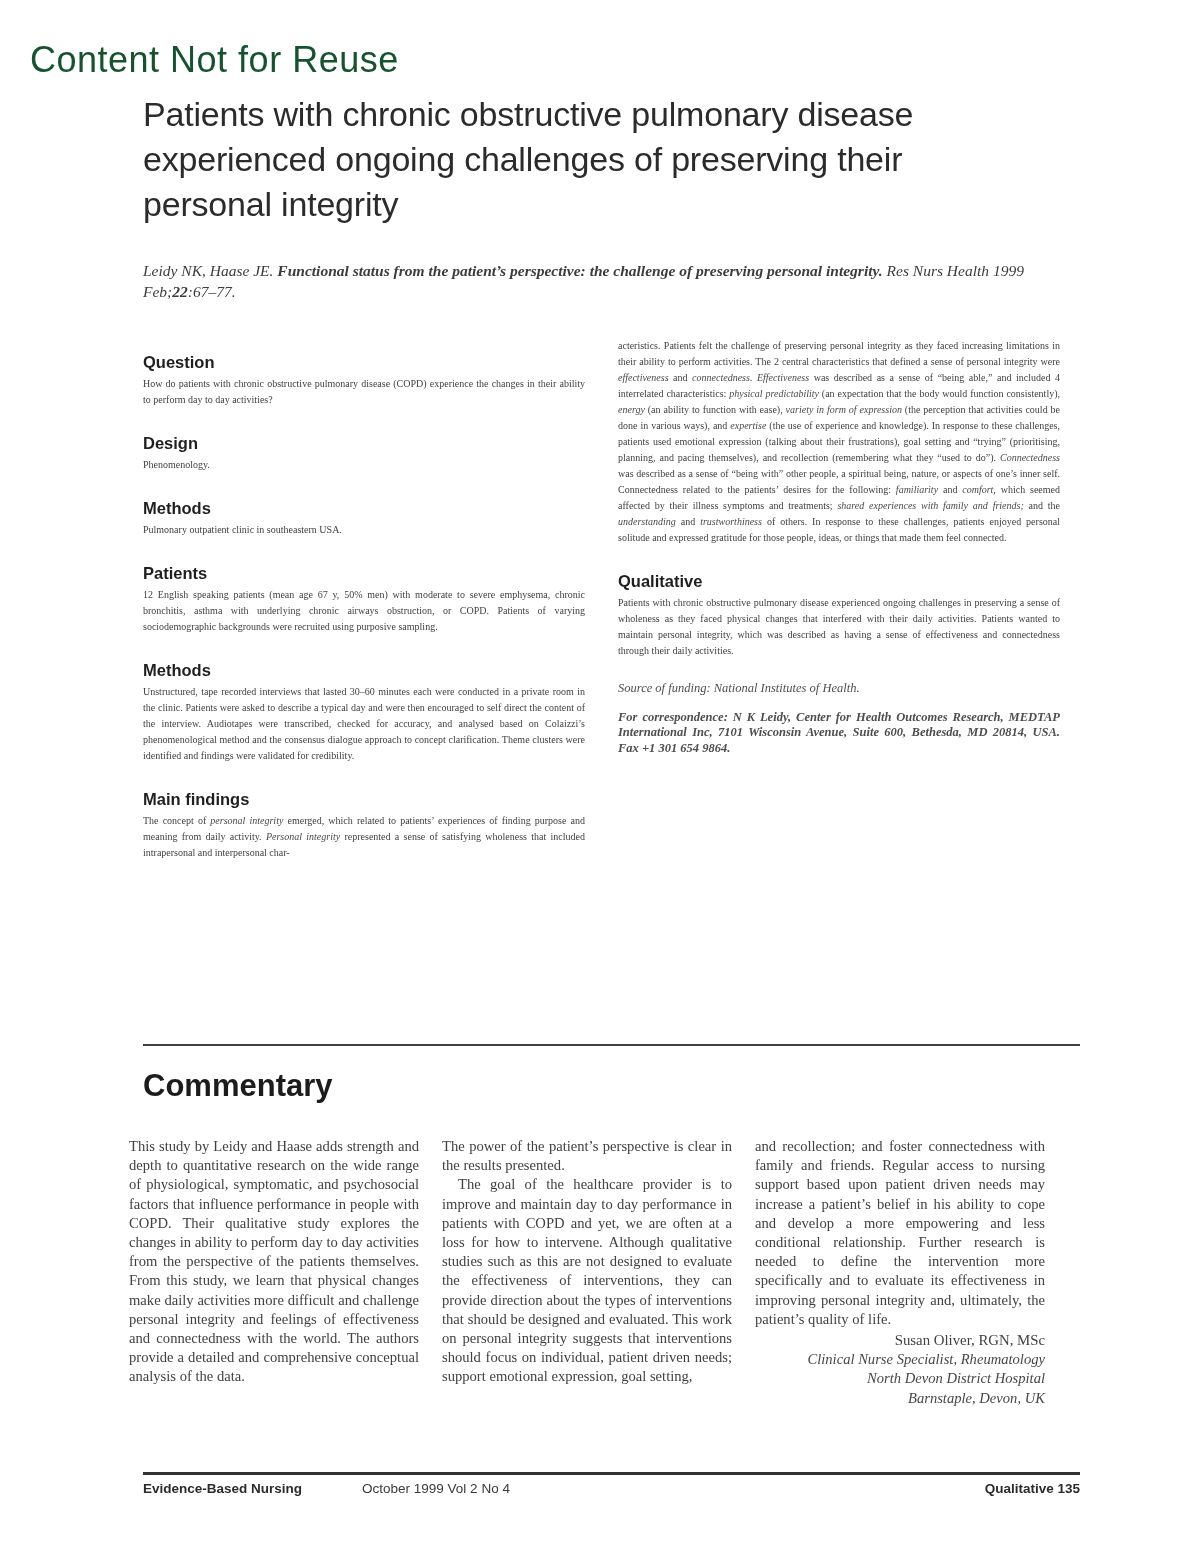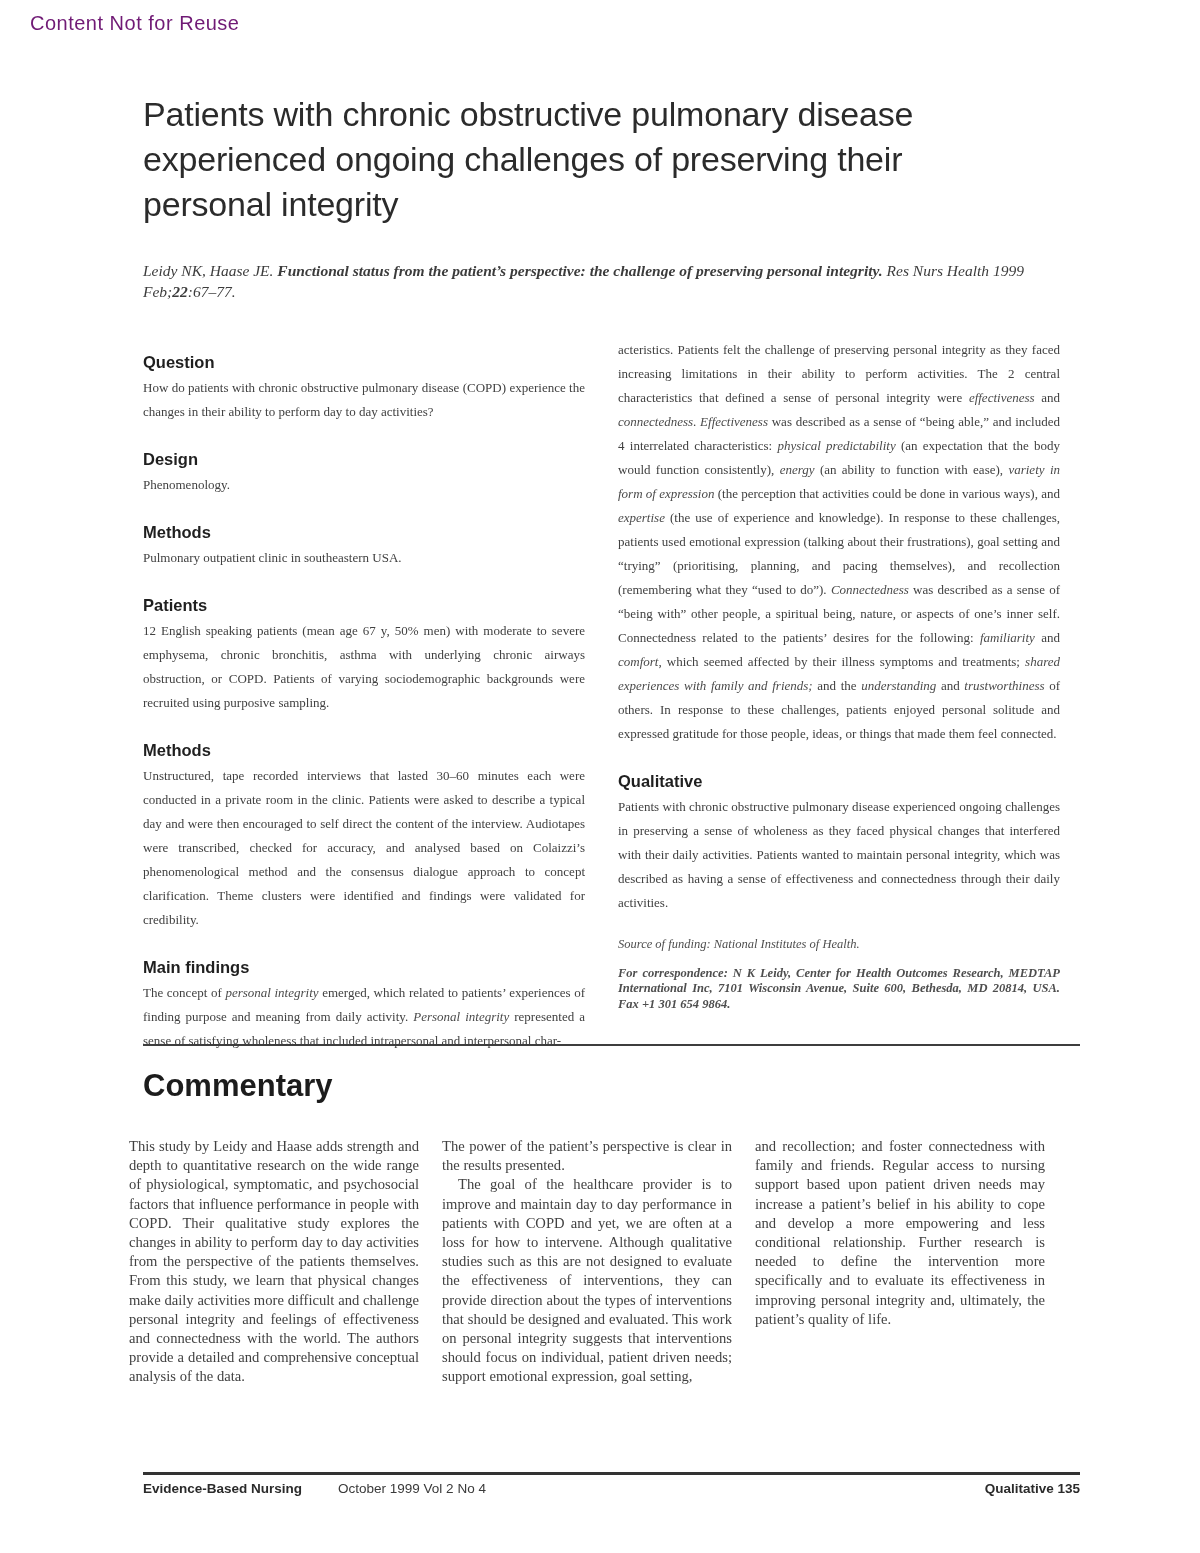--- a/index.html
+++ b/index.html
@@ -7,24 +7,24 @@
     position:relative;
     width:1200px;
     height:1553px;
     background:#ffffff;
     overflow:hidden;
     font-family:"Liberation Serif", serif;
     color:#414141;
   }
   .watermark{
     position:absolute;
-    left:30px; top:12px;
-    font-family:"Liberation Sans", sans-serif;
-    font-size:20px;
-    color:#701a75;
+    left:30px; top:39px;
+    font-family:"Liberation Sans", sans-serif;
+    font-size:36px;
+    color:#14532d;
     letter-spacing:.5px;
   }
   .title{
     position:absolute;
     left:143px; top:92px;
     width:830px;
     font-family:"Liberation Sans", sans-serif;
     font-size:34px;
     line-height:45px;
     color:#2b2b2b;
@@ -53,22 +53,22 @@
     font-family:"Liberation Sans", sans-serif;
     font-size:16.5px;
     font-weight:bold;
     color:#1f1f1f;
     margin:26px 0 4px 0;
     letter-spacing:0;
   }
   .acol section:first-child h3.shead{margin-top:15px;}
   p.body{
     margin:0;
-    font-size:13px;
-    line-height:24px;
+    font-size:10px;
+    line-height:16px;
     text-align:justify;
     color:#414141;
   }
   p.body i{color:#4a4a4a;}
   .cont-top{margin-top:2px;}
   p.smallnote{
     margin:22px 0 0 0;
     font-size:12.5px;
     line-height:15.5px;
     font-style:italic;
@@ -123,20 +123,21 @@
   }
   .footer{
     position:absolute;
     left:143px; top:1481px;
     width:937px;
     font-family:"Liberation Sans", sans-serif;
     font-size:13.5px;
     color:#2b2b2b;
     display:flex;
     align-items:baseline;
+    gap:24px;
   }
   .footer .journal{font-weight:bold;}
   .footer .issue{margin-left:36px; color:#3a3a3a;}
   .footer .section{margin-left:auto; font-weight:bold;}
 </style>
 </head>
 <body>
 
 <div class="page">
 
@@ -191,20 +192,26 @@
   <div class="commentary-cols">
     <div class="ccol">
       <p class="body">This study by Leidy and Haase adds strength and depth to quantitative research on the wide range of physiological, symptomatic, and psychosocial factors that influence performance in people with COPD. Their qualitative study explores the changes in ability to perform day to day activities from the perspective of the patients themselves. From this study, we learn that physical changes make daily activities more difficult and challenge personal integrity and feelings of effectiveness and connectedness with the world. The authors provide a detailed and comprehensive conceptual analysis of the data.</p>
     </div>
     <div class="ccol">
       <p class="body">The power of the patient’s perspective is clear in the results presented.</p>
       <p class="body indent">The goal of the healthcare provider is to improve and maintain day to day performance in patients with COPD and yet, we are often at a loss for how to intervene. Although qualitative studies such as this are not designed to evaluate the effectiveness of interventions, they can provide direction about the types of interventions that should be designed and evaluated. This work on personal integrity suggests that interventions should focus on individual, patient driven needs; support emotional expression, goal setting,</p>
     </div>
     <div class="ccol">
       <p class="body">and recollection; and foster connectedness with family and friends. Regular access to nursing support based upon patient driven needs may increase a patient’s belief in his ability to cope and develop a more empowering and less conditional relationship. Further research is needed to define the intervention more specifically and to evaluate its effectiveness in improving personal integrity and, ultimately, the patient’s quality of life.</p>
+      <div class="sig">
+        <p class="sig-name">Susan Oliver, RGN, MSc</p>
+        <p class="sig-line">Clinical Nurse Specialist, Rheumatology</p>
+        <p class="sig-line">North Devon District Hospital</p>
+        <p class="sig-line">Barnstaple, Devon, UK</p>
+      </div>
     </div>
   </div>
 
   <div class="footer-rule"></div>
   <div class="footer">
     <span class="journal">Evidence-Based Nursing</span>
     <span class="issue">October 1999  Vol 2  No 4</span>
     <span class="section">Qualitative  135</span>
   </div>
 

